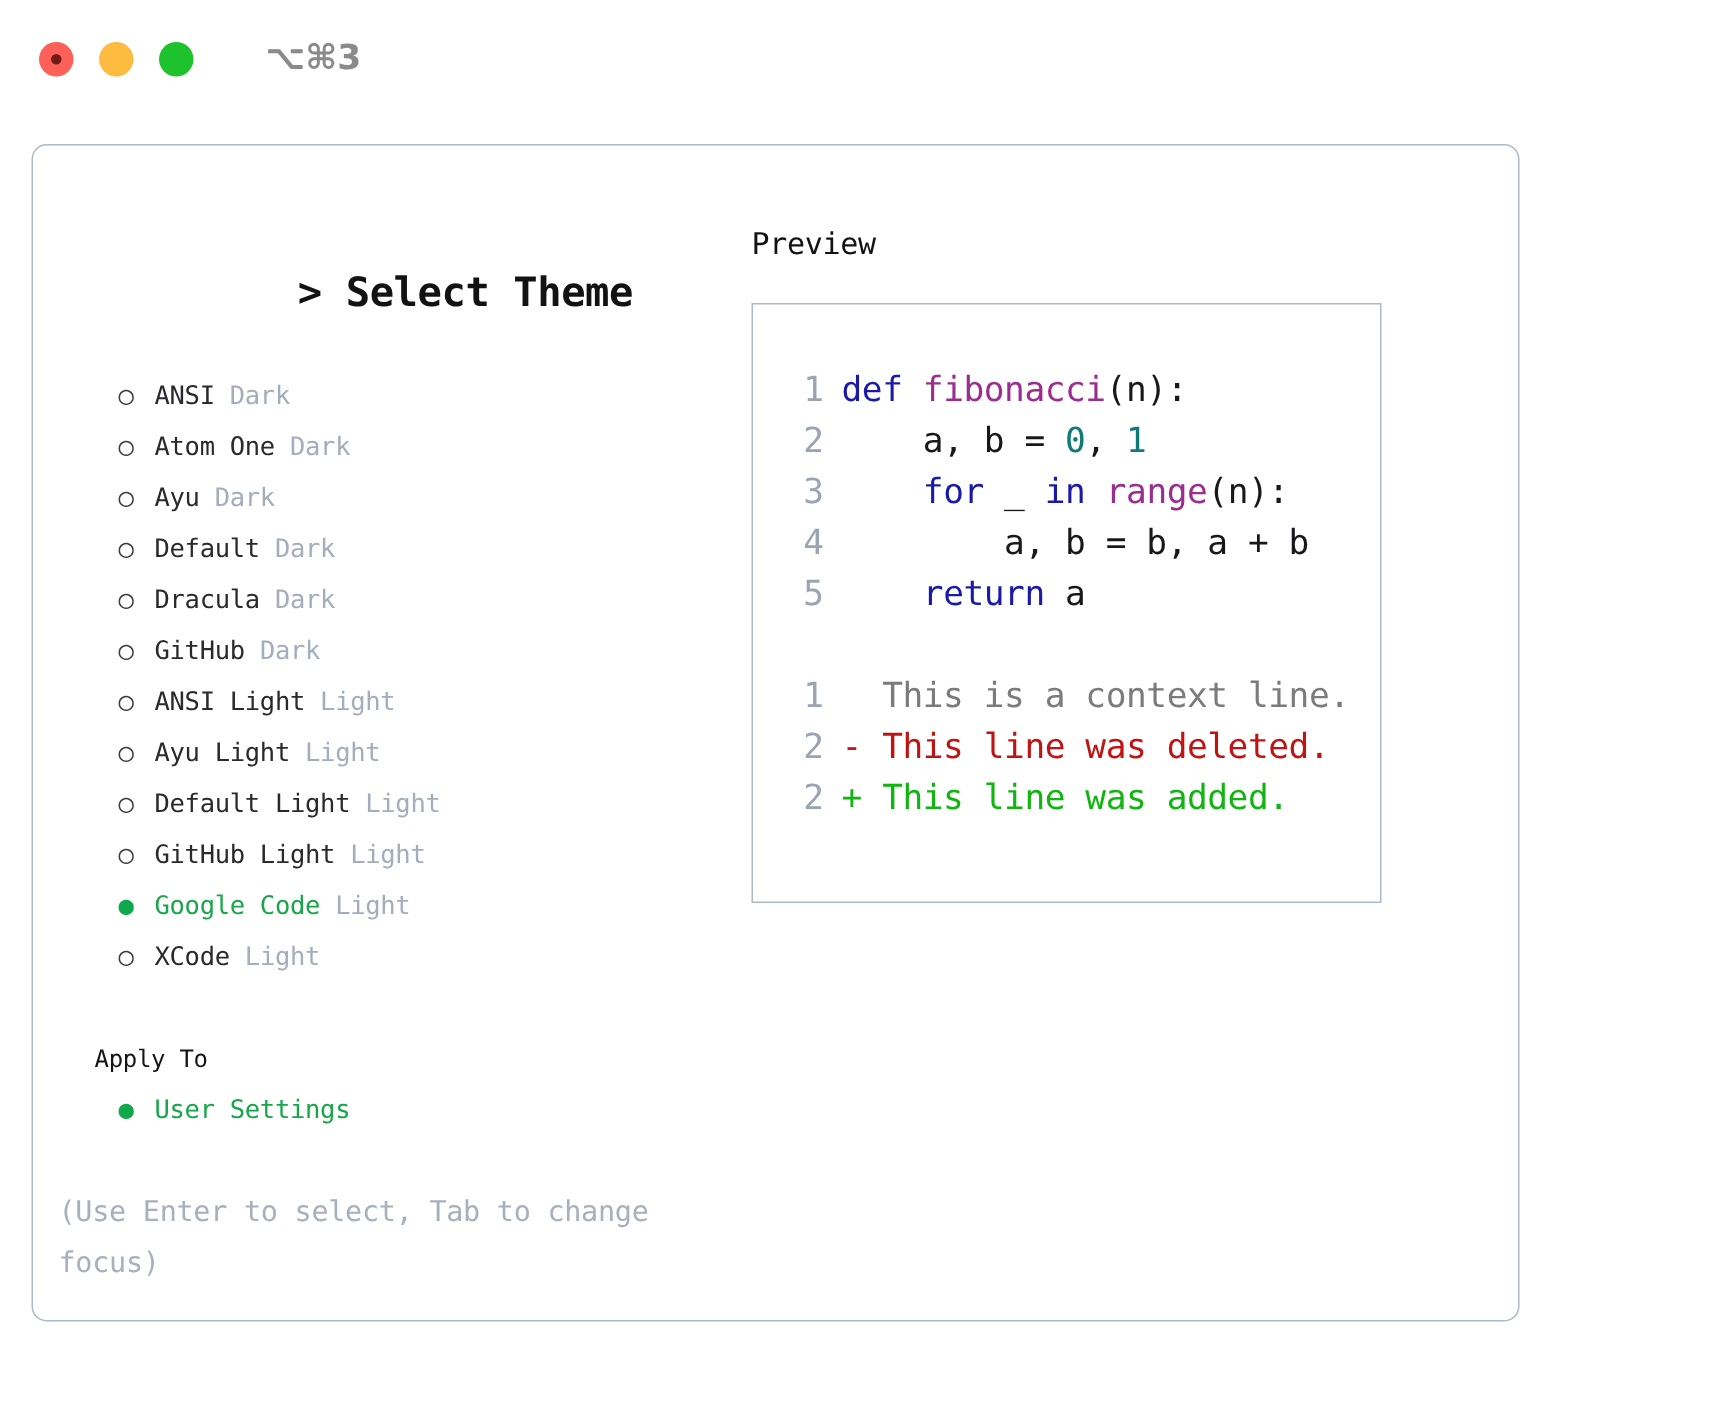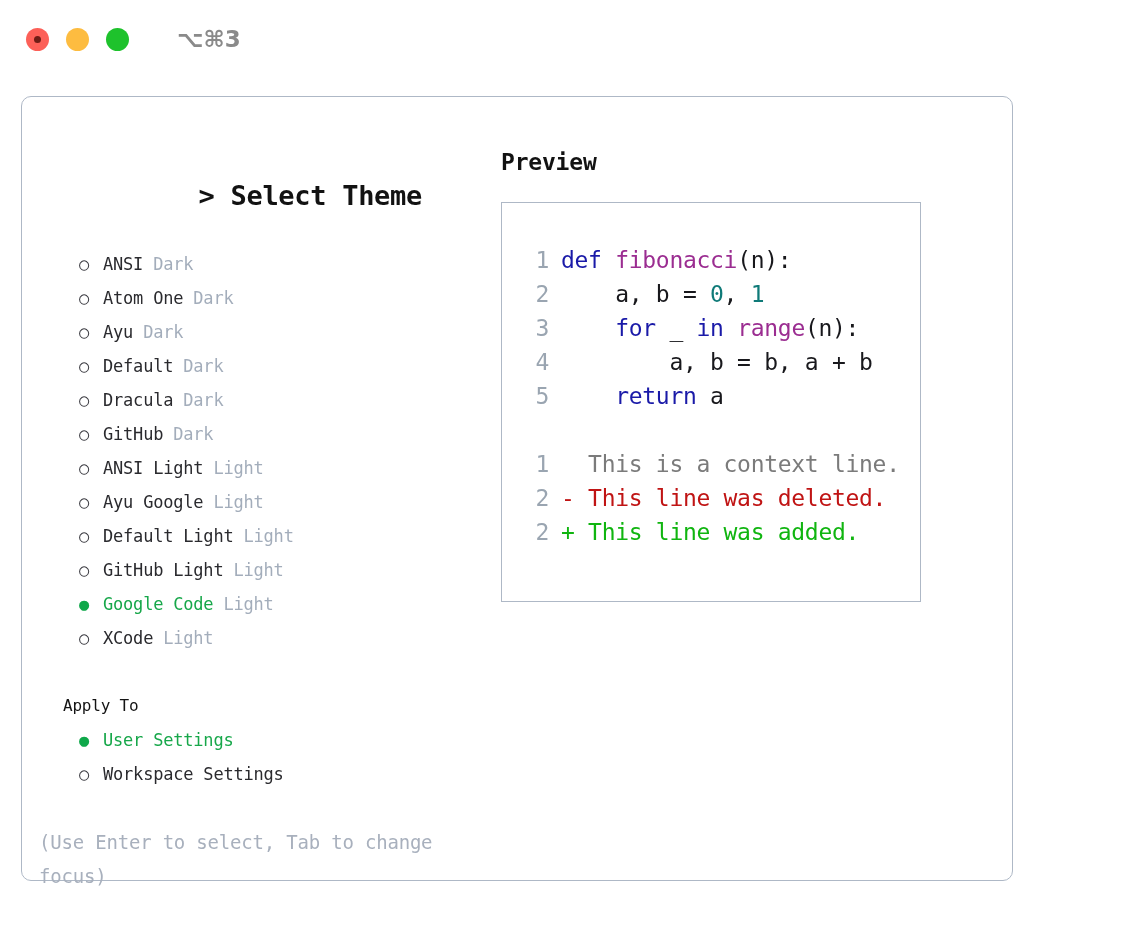--- a/index.html
+++ b/index.html
@@ -149,22 +149,22 @@
   }
 
   
   .right-col {
     position: absolute;
     left: 479px;
     top: 48px;
     width: 490px;
   }
   .preview-title {
-    font-size: 23px;
-    font-weight: bold;
+    font-size: 20px;
+    font-weight: normal;
     color: #121212;
     line-height: 34px;
     letter-spacing: -0.2px;
   }
   .preview-box {
     margin-top: 23px;
     width: 420px;
     height: 400px;
     border: 1.6px solid #aeb8c6;
     box-sizing: border-box;
@@ -221,34 +221,33 @@
         </div>
 
         <div id="theme-list">
             <div class="opt-row"><span class="bullet unsel">○</span><span class="opt-name">ANSI</span><span class="opt-kind"> Dark</span></div>
             <div class="opt-row"><span class="bullet unsel">○</span><span class="opt-name">Atom One</span><span class="opt-kind"> Dark</span></div>
             <div class="opt-row"><span class="bullet unsel">○</span><span class="opt-name">Ayu</span><span class="opt-kind"> Dark</span></div>
             <div class="opt-row"><span class="bullet unsel">○</span><span class="opt-name">Default</span><span class="opt-kind"> Dark</span></div>
             <div class="opt-row"><span class="bullet unsel">○</span><span class="opt-name">Dracula</span><span class="opt-kind"> Dark</span></div>
             <div class="opt-row"><span class="bullet unsel">○</span><span class="opt-name">GitHub</span><span class="opt-kind"> Dark</span></div>
             <div class="opt-row"><span class="bullet unsel">○</span><span class="opt-name">ANSI Light</span><span class="opt-kind"> Light</span></div>
-            <div class="opt-row"><span class="bullet unsel">○</span><span class="opt-name">Ayu Google</span><span class="opt-kind"> Light</span></div>
+            <div class="opt-row"><span class="bullet unsel">○</span><span class="opt-name">Ayu Light</span><span class="opt-kind"> Light</span></div>
             <div class="opt-row"><span class="bullet unsel">○</span><span class="opt-name">Default Light</span><span class="opt-kind"> Light</span></div>
             <div class="opt-row"><span class="bullet unsel">○</span><span class="opt-name">GitHub Light</span><span class="opt-kind"> Light</span></div>
             <div class="opt-row"><span class="bullet sel">●</span><span class="opt-name sel">Google Code</span><span class="opt-kind"> Light</span></div>
             <div class="opt-row"><span class="bullet unsel">○</span><span class="opt-name">XCode</span><span class="opt-kind"> Light</span></div>
           </div>
 
         <div class="spacer-row"></div>
 
         <div class="section-head">Apply To</div>
 
         <div id="apply-list">
             <div class="opt-row"><span class="bullet sel">●</span><span class="opt-name sel">User Settings</span></div>
-            <div class="opt-row"><span class="bullet unsel">○</span><span class="opt-name">Workspace Settings</span></div>
           </div>
 
         <div class="hint">(Use Enter to select, Tab to change focus)</div>
       </div>
 
       <div class="right-col">
         <div class="preview-title">Preview</div>
 
         <div class="preview-box">
           <div id="code-block">

